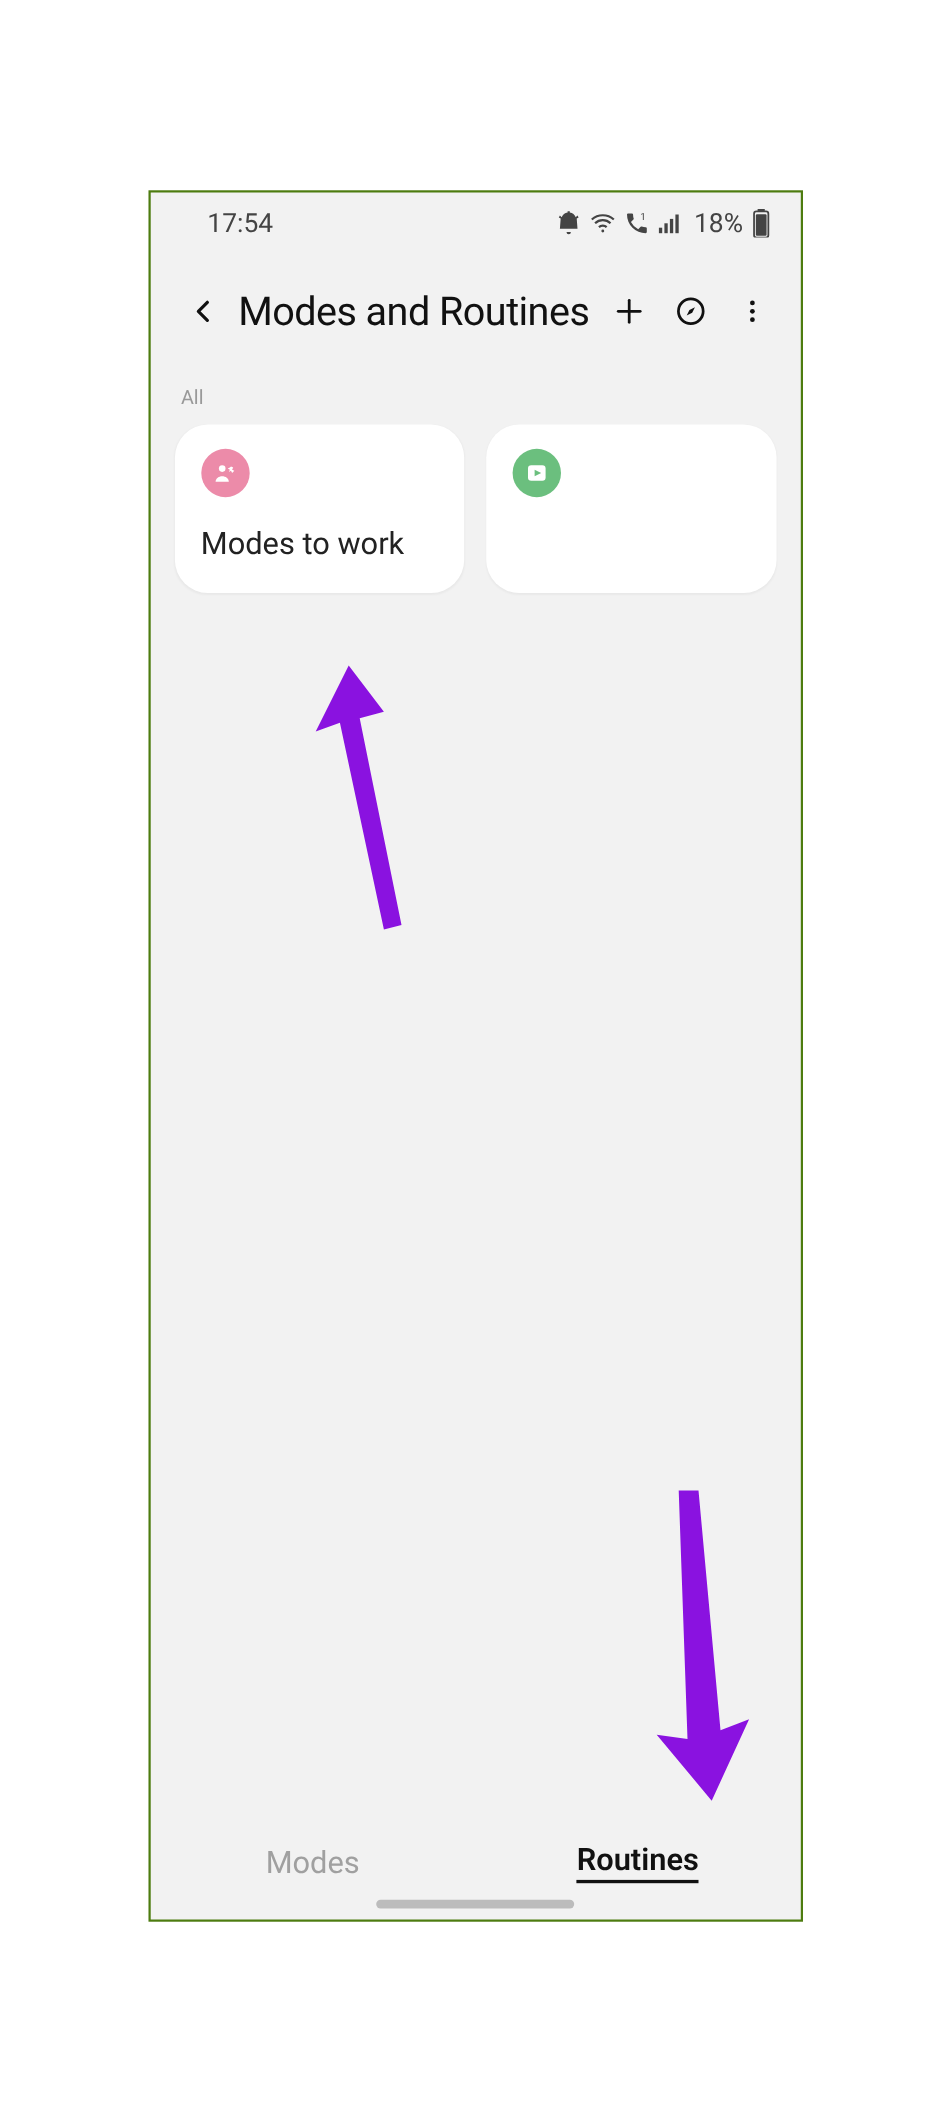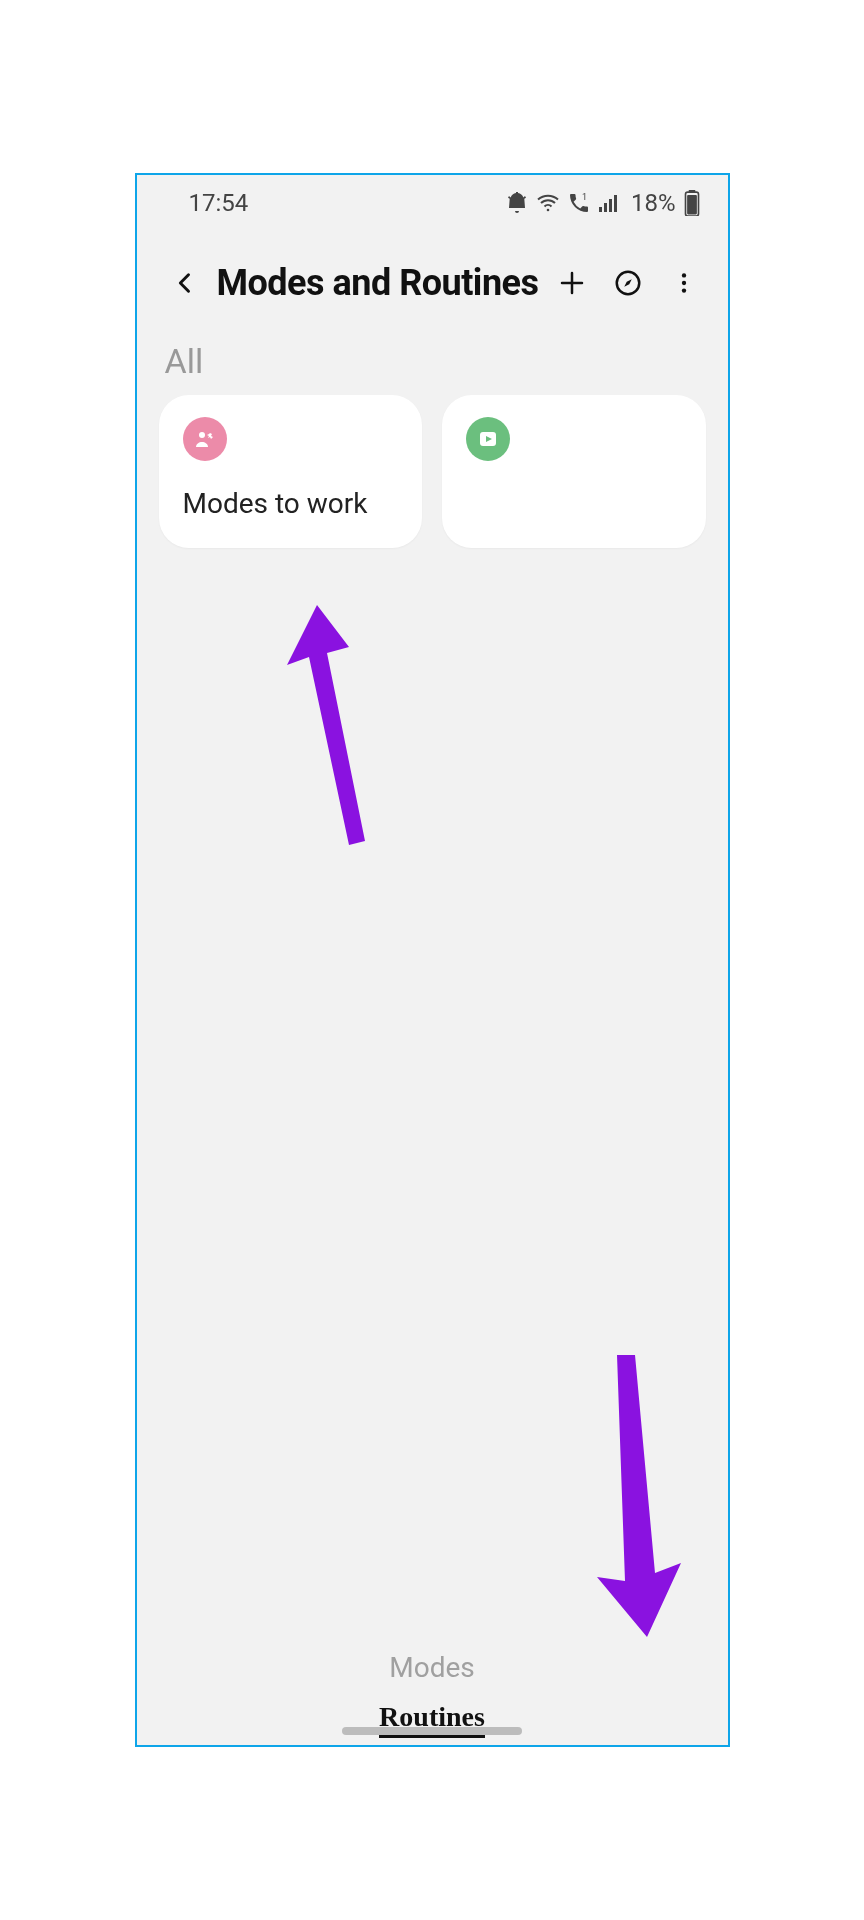--- a/index.html
+++ b/index.html
@@ -7,21 +7,21 @@
   body {
     font-family: -apple-system, BlinkMacSystemFont, "Segoe UI", Roboto, sans-serif;
     background: #fff;
     display: flex;
     align-items: center;
     justify-content: center;
   }
   .frame {
     width: 595px;
     height: 1574px;
-    border: 2px solid #0ea5e9;
+    border: 2px solid #4d7c0f;
     background: #f2f2f2;
     position: relative;
     overflow: hidden;
   }
   
   .status-bar {
     height: 56px;
     display: flex;
     align-items: center;
     justify-content: space-between;
@@ -42,35 +42,36 @@
     align-items: center;
     padding: 28px 20px 28px 24px;
     gap: 8px;
   }
   .back-btn {
     width: 48px; height: 48px;
     display: flex; align-items: center; justify-content: center;
   }
   .page-title {
     font-size: 36px;
-    font-weight: 700;
+    font-weight: 400;
     color: #111;
     flex: 1;
     letter-spacing: -0.5px;
   }
   .header-actions { display: flex; align-items: center; gap: 8px; }
   .icon-btn {
     width: 48px; height: 48px;
     display: flex; align-items: center; justify-content: center;
   }
   
   .section-label {
-    font-size: 34px;
+    font-size: 18px;
     color: #999;
     padding: 6px 0 14px 28px;
+    margin-top: 10px;
   }
   
   .cards {
     display: flex;
     gap: 20px;
     padding: 0 22px;
   }
   .card {
     background: #fff;
     border-radius: 30px;
@@ -90,38 +91,36 @@
     font-size: 28px;
     color: #222;
   }
   
   .bottom-tabs {
     position: absolute;
     bottom: 0;
     left: 0; right: 0;
     height: 104px;
     display: flex;
-    flex-direction: column;
   }
   .tab {
     flex: 1;
     display: flex;
     align-items: center;
     justify-content: center;
     font-size: 28px;
     color: #a0a0a0;
   }
   .tab.active {
     color: #111;
     font-weight: 600;
   }
   .tab.active .tab-text {
     border-bottom: 3px solid #111;
     padding-bottom: 2px;
-    font-family: Liberation Serif, serif;
   }
   
   .gesture-bar {
     position: absolute;
     bottom: 10px;
     left: 50%;
     transform: translateX(-50%);
     width: 180px; height: 8px;
     background: #bcbcbc;
     border-radius: 4px;

